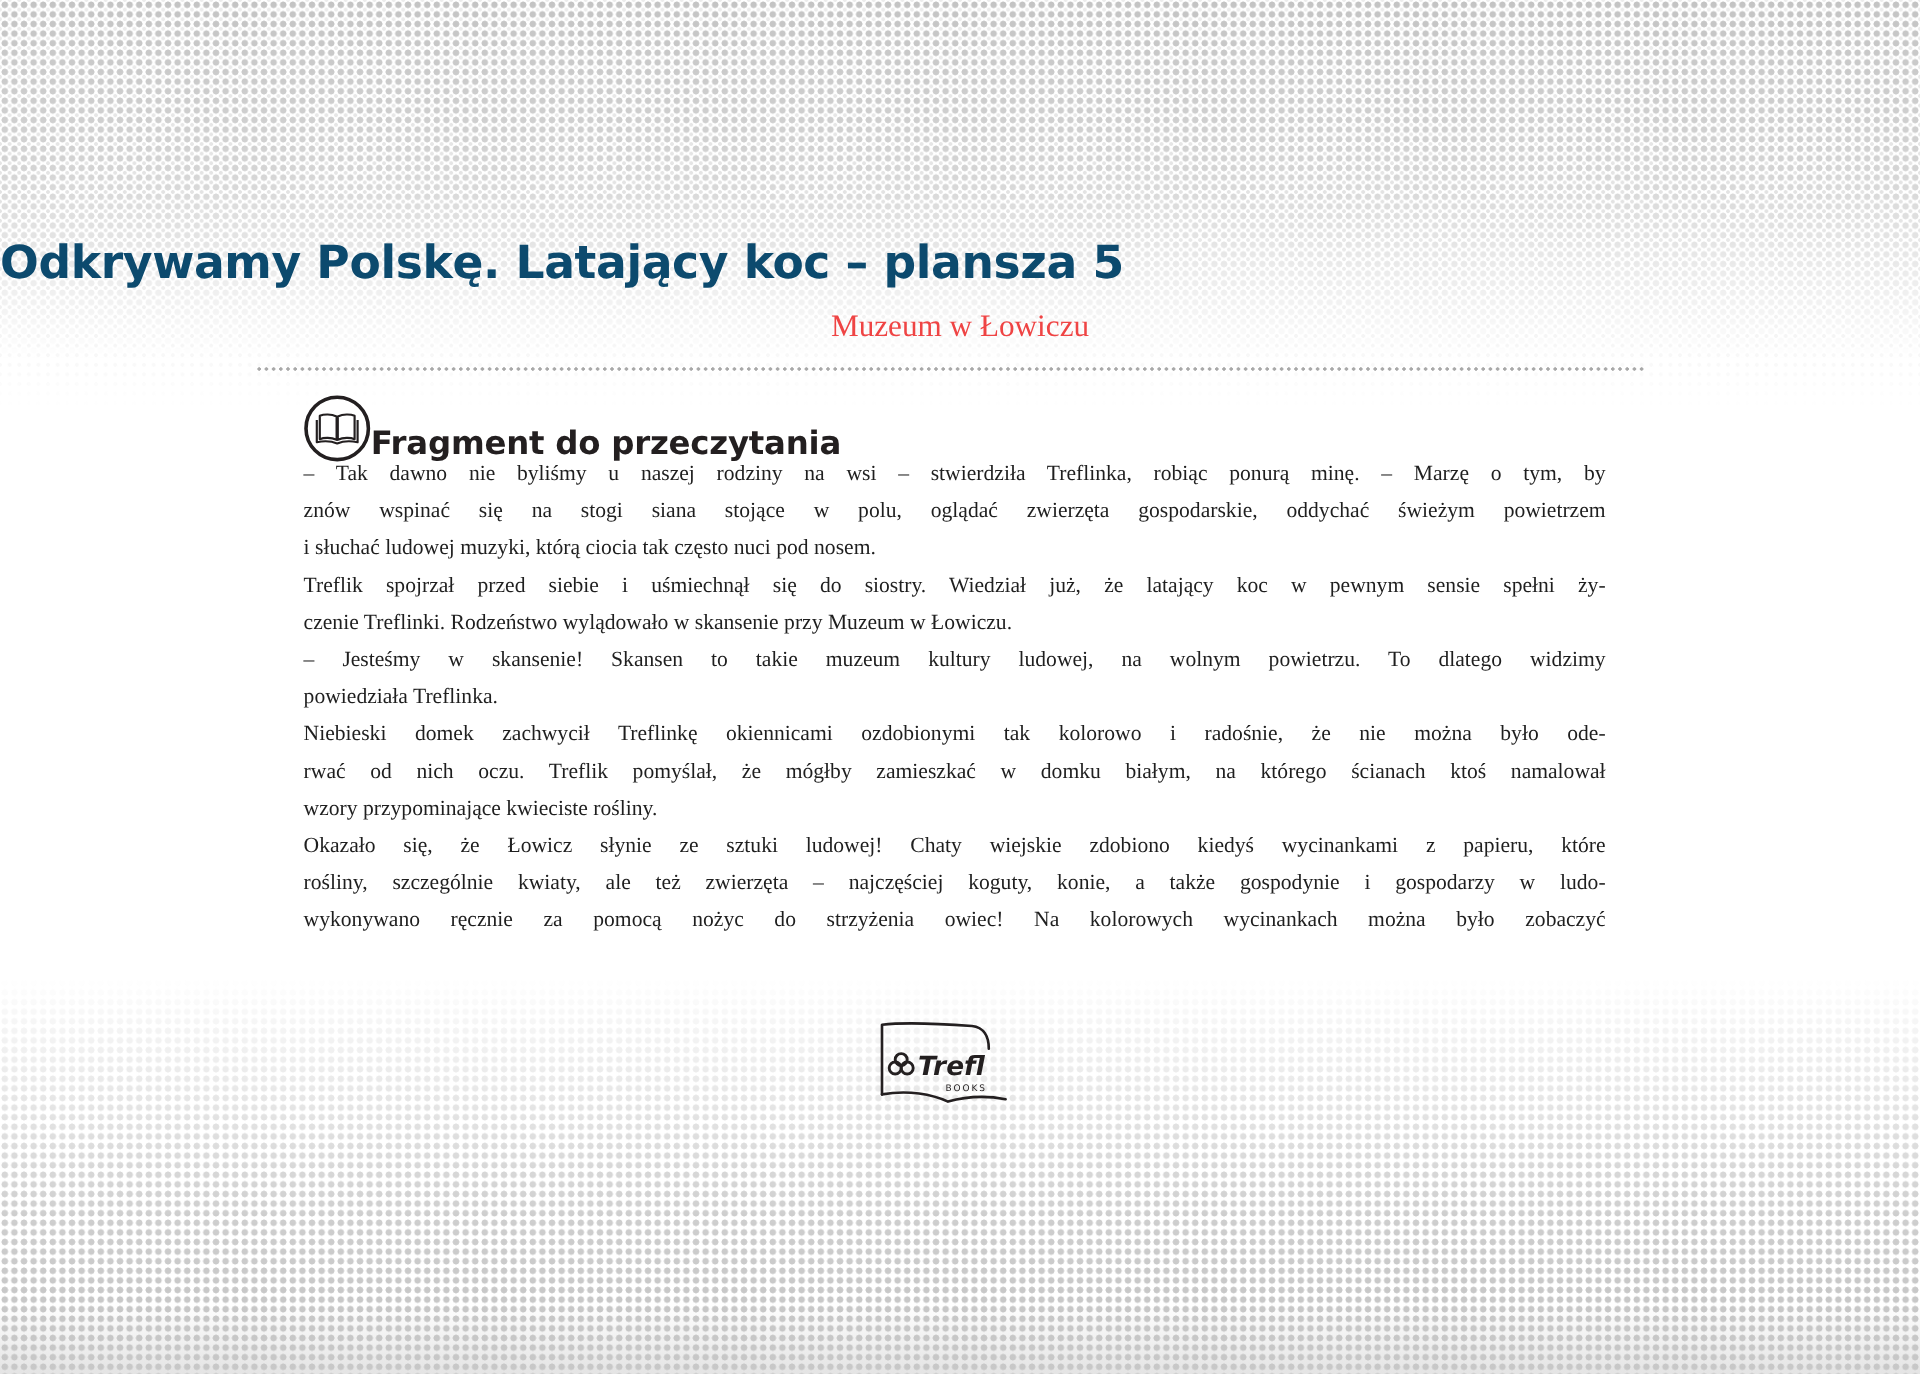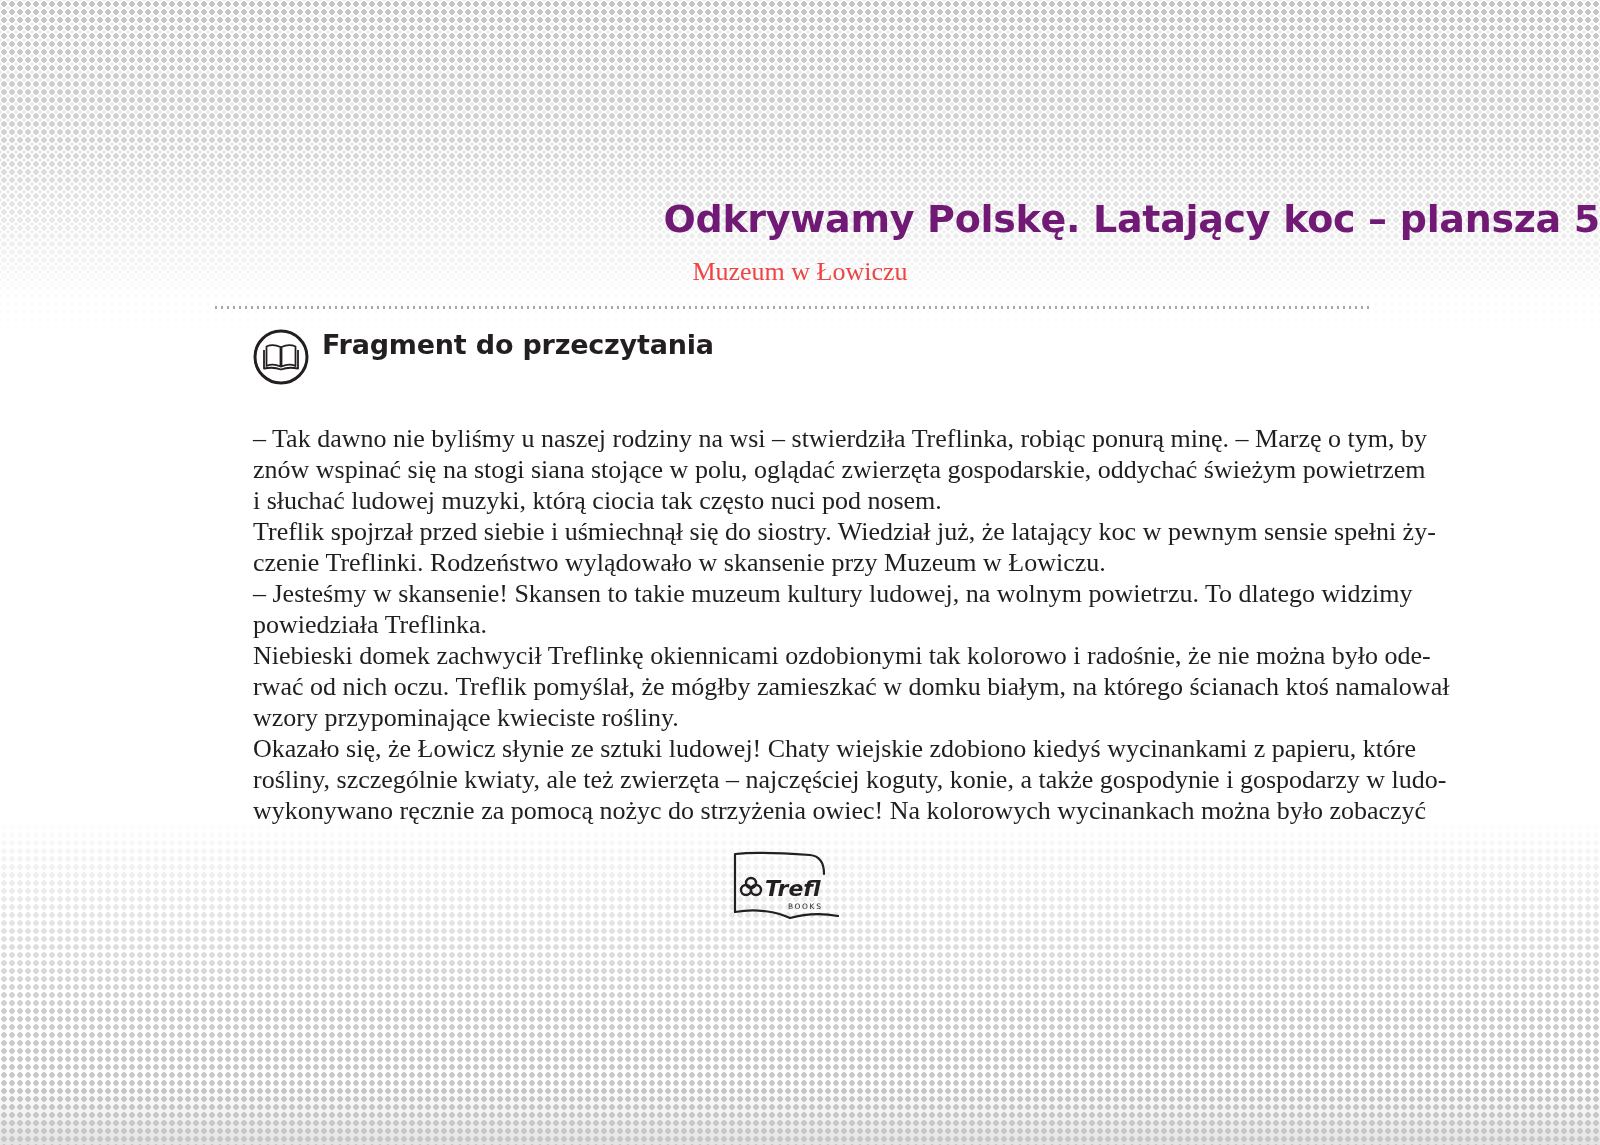--- a/index.html
+++ b/index.html
@@ -55,26 +55,26 @@
     .page {
       position: absolute;
       inset: 0;
     }
 
     .title {
       position: absolute;
       left: 0;
       width: 1600px;
       top: 196px;
-      text-align: right;
+      text-align: left;
       font-family: "DejaVu Sans", "Liberation Sans", sans-serif;
       font-weight: bold;
       font-size: 38px;
       letter-spacing: -0.3px;
-      color: #701a75;
+      color: #0c4a6e;
       margin: 0;
       line-height: 46px;
     }
     .subtitle {
       position: absolute;
       left: 0;
       width: 1600px;
       top: 256px;
       text-align: center;
       font-family: "Liberation Serif", "DejaVu Serif", serif;
@@ -91,44 +91,43 @@
       height: 3px;
       background-image: radial-gradient(circle, #a8a8a8 1.2px, transparent 1.5px);
       background-size: 6px 3px;
     }
 
     .section-header {
       position: absolute;
       left: 253px;
       top: 329px;
       display: flex;
-      align-items: flex-start;
-      gap: 13px;
+      align-items: flex-end;
     }
     .book-icon {
       width: 56px;
       height: 56px;
       display: block;
     }
     .section-title {
       font-family: "DejaVu Sans", "Liberation Sans", sans-serif;
       font-weight: bold;
       font-size: 27px;
       color: #231f20;
       letter-spacing: -0.2px;
       margin: 0;
     }
 
     .body-text {
       position: absolute;
       left: 253px;
-      top: 423px;
+      top: 379px;
       width: 1085px;
       font-family: "Liberation Serif", "DejaVu Serif", serif;
-      font-size: 26px;
+      font-size: 18px;
       line-height: 31px;
       color: #1f1f1f;
     }
     .body-text .line {
       display: block;
       white-space: nowrap;
       text-align: justify;
       text-align-last: justify;
     }
     .body-text .line.last {

